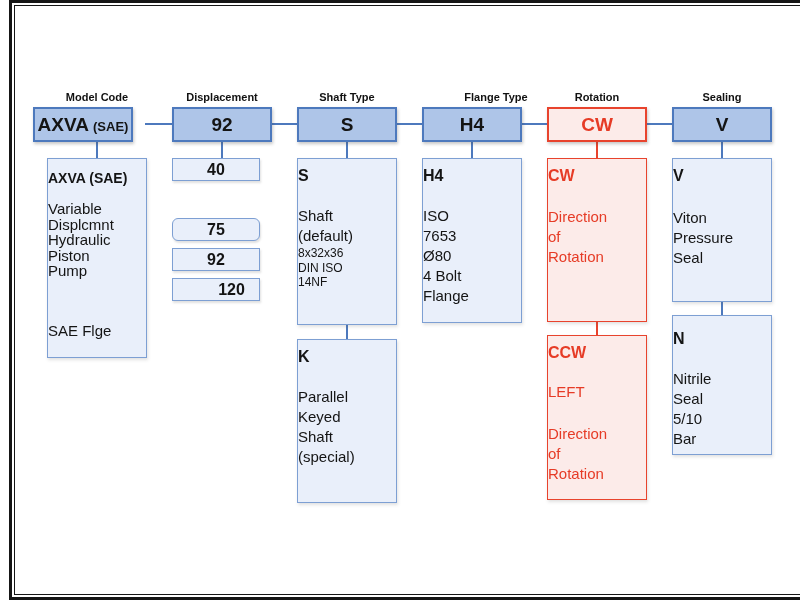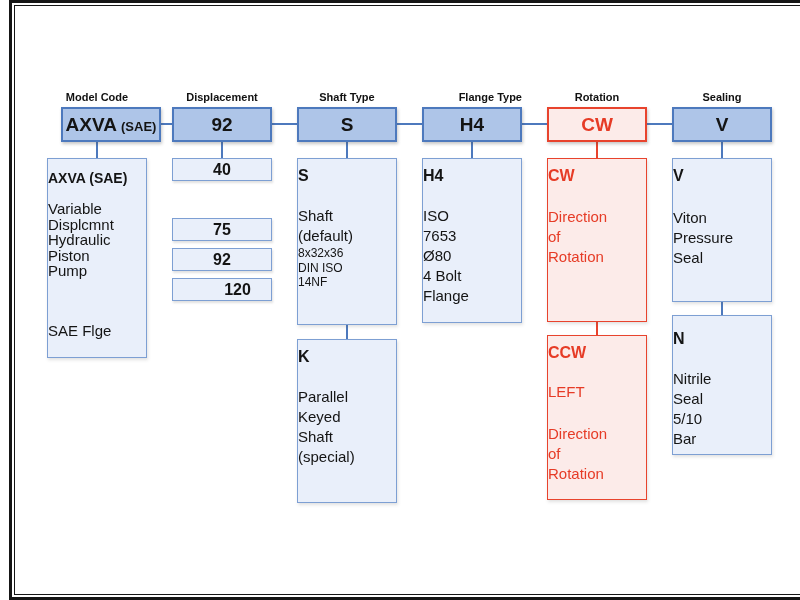--- a/index.html
+++ b/index.html
@@ -26,21 +26,21 @@
 
   .dbox{position:absolute;width:100px;box-sizing:border-box;background:#e9effa;
        border:1.5px solid #7d9fd3;text-align:left;box-shadow:1px 2px 3px rgba(90,90,90,.18);}
   .dbox.red{background:#fcebe9;border-color:#e8432d;}
 
   .dtitle{font-size:16px;font-weight:bold;line-height:18px;}
   .dline{font-size:15px;line-height:20px;}
   .tight .dline{line-height:15.5px;}
   .dsmall{font-size:12px;line-height:14.5px;}
 
-  .opt{position:absolute;width:100px;height:23px;box-sizing:border-box;background:#e9effa;
+  .opt{position:absolute;width:88px;height:23px;box-sizing:border-box;background:#e9effa;
        border:1.5px solid #7d9fd3;display:flex;align-items:center;justify-content:center;
        font-size:16px;font-weight:bold;box-shadow:1px 2px 2px rgba(90,90,90,.18);}
 
   .vline{position:absolute;width:2px;background:#4d79bd;}
   .vline.red{background:#e8432d;}
   .hline{position:absolute;top:123px;height:2px;background:#4d79bd;}
 
   .pt8{padding-top:8px;} .pt10{padding-top:10px;} .pt14{padding-top:14px;}
   .mt14{margin-top:14px;} .mt20{margin-top:20px;} .mt21{margin-top:21px;}
   .mt22{margin-top:22px;} .mt23{margin-top:23px;} .mt44{margin-top:44px;}
@@ -63,25 +63,25 @@
   <div class="vline red" style="left:587px;top:141px;height:18px;"></div>
   <div class="vline" style="left:712px;top:141px;height:18px;"></div>
 
   <div class="vline" style="left:337px;top:324px;height:15px;"></div>
   <div class="vline red" style="left:587px;top:321px;height:14px;"></div>
   <div class="vline" style="left:712px;top:301px;height:14px;"></div>
 
   <div class="hdr" style="left:38px;">Model Code</div>
   <div class="hdr" style="left:163px;">Displacement</div>
   <div class="hdr" style="left:288px;">Shaft Type</div>
-  <div class="hdr" style="left:413px;text-align:right;">Flange Type</div>
+  <div class="hdr" style="left:437px;">Flange Type</div>
   <div class="hdr" style="left:538px;">Rotation</div>
   <div class="hdr" style="left:663px;">Sealing</div>
 
-  <div class="codebox" style="left:52px;">
+  <div class="codebox" style="left:24px;">
     <span class="code-main">AXVA</span>
     <span class="code-suffix">(SAE)</span>
   </div>
   <div class="codebox" style="left:163px;">
     <span class="code-main">92</span>
   </div>
   <div class="codebox" style="left:288px;">
     <span class="code-main">S</span>
   </div>
   <div class="codebox" style="left:413px;">
@@ -100,21 +100,21 @@
       <div class="dline">Variable</div>
       <div class="dline">Displcmnt</div>
       <div class="dline">Hydraulic</div>
       <div class="dline">Piston</div>
       <div class="dline">Pump</div>
     </div>
     <div class="dline mt44">SAE Flge</div>
   </div>
 
   <div class="opt" style="left:163px;top:158px;">40</div>
-  <div class="opt" style="left:163px;top:218px;">75</div>
+  <div class="opt" style="left:163px;top:218px;border-radius:6px;">75</div>
   <div class="opt" style="left:163px;top:248px;">92</div>
   <div class="opt" style="left:163px;top:278px;padding-left:31px;">120</div>
 
   <div class="dbox pt8" style="left:288px;top:158px;height:167px;">
     <div class="dtitle">S</div>
     <div class="mt21">
       <div class="dline">Shaft</div>
       <div class="dline">(default)</div>
     </div>
     <div>

